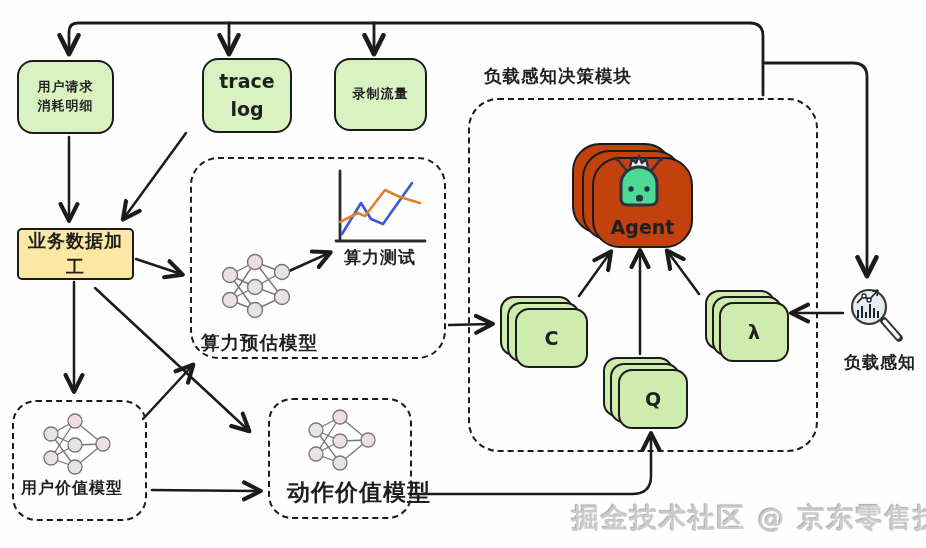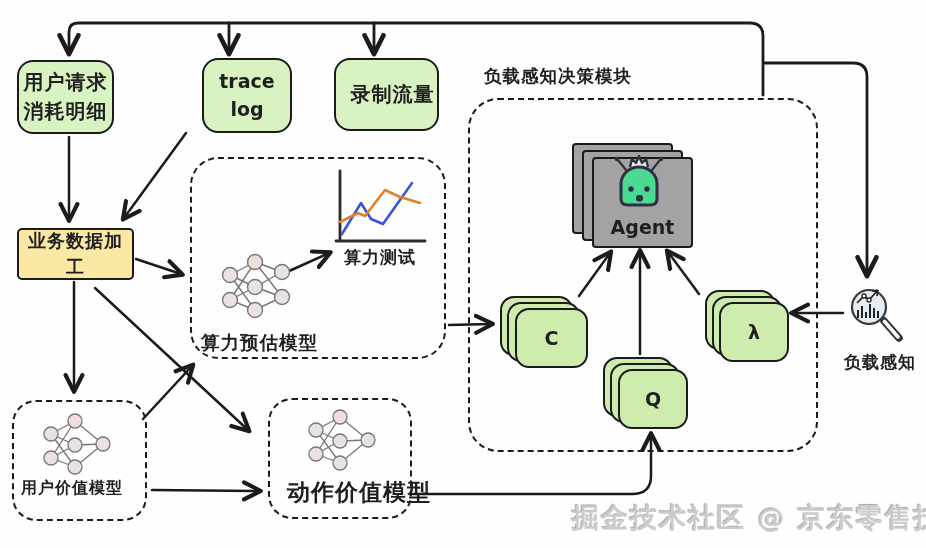--- a/index.html
+++ b/index.html
@@ -6,26 +6,26 @@
   .canvas{
     position:relative;width:926px;height:548px;overflow:hidden;
     background:#fefefe;
     font-family:"DejaVu Sans","Liberation Sans",sans-serif;
     color:#1f1f1f;
   }
   .dashedbox{position:absolute;border:2.6px dashed #1b1b1b;border-radius:28px;z-index:1;background:transparent;}
   .solidbox{
     position:absolute;border:2.6px solid #1b1b1b;border-radius:16px;z-index:2;
     display:flex;flex-direction:column;align-items:center;justify-content:center;
-    font-size:20px;font-weight:600;letter-spacing:1px;line-height:1.45;text-align:center;
+    font-size:13px;font-weight:600;letter-spacing:1px;line-height:1.45;text-align:center;
   }
   .greenfill{background:#d9f2c1;}
   .yellowfill{background:#fbe8a5;}
   .card{position:absolute;border:2.4px solid #1b1b1b;border-radius:14px;background:#cdecae;z-index:2;}
-  .card.agent{background:#a3a3a3;border-radius:4px;}
+  .card.agent{background:#c2410c;border-radius:28px;}
   .stacklabel{
     position:absolute;width:100%;text-align:center;font-size:19px;font-weight:600;
     top:50%;transform:translateY(-50%);
   }
   .agentlabel{position:absolute;width:100%;text-align:center;font-size:19px;font-weight:600;bottom:8px;}
   .label{position:absolute;z-index:5;font-weight:700;letter-spacing:1px;white-space:nowrap;}
   svg.overlay{position:absolute;left:0;top:0;z-index:4;pointer-events:none;}
   .watermark{
     position:absolute;z-index:6;font-size:27px;font-weight:700;color:#cbcbcb;letter-spacing:2px;
     text-shadow:1.5px 1.5px 1px #ffffff,-1px -1px 1px #a8a8a8;white-space:nowrap;
@@ -41,21 +41,21 @@
   <div class="dashedbox" style="left:268px;top:398px;width:140px;height:117px;border-radius:24px;"></div>
   <div class="dashedbox" style="left:468px;top:98px;width:346px;height:350px;border-radius:30px;"></div>
 
   <div class="solidbox greenfill" style="left:17px;top:60px;width:93px;height:70px;">
     <span>用户请求</span>
     <span>消耗明细</span>
   </div>
   <div class="solidbox greenfill" style="left:183px;top:58px;width:86px;height:71px;font-size:19px;letter-spacing:0;margin-left:19px;">
     <span>trace log</span>
   </div>
-  <div class="solidbox greenfill" style="left:334px;top:58px;width:89px;height:69px;padding-left:12px;">
+  <div class="solidbox greenfill" style="left:334px;top:58px;width:89px;height:69px;">
     <span>录制流量</span>
   </div>
   <div class="solidbox yellowfill" style="left:17px;top:228px;width:113px;height:48px;border-radius:5px;font-size:18px;">
     <span>业务数据加工</span>
   </div>
 
   <div class="card agent" style="left:572px;top:143px;width:97px;height:87px;"></div>
   <div class="card agent" style="left:582px;top:150px;width:97px;height:87px;"></div>
   <div class="card agent" style="left:592px;top:157px;width:97px;height:87px;">
     <span class="agentlabel">Agent</span>

